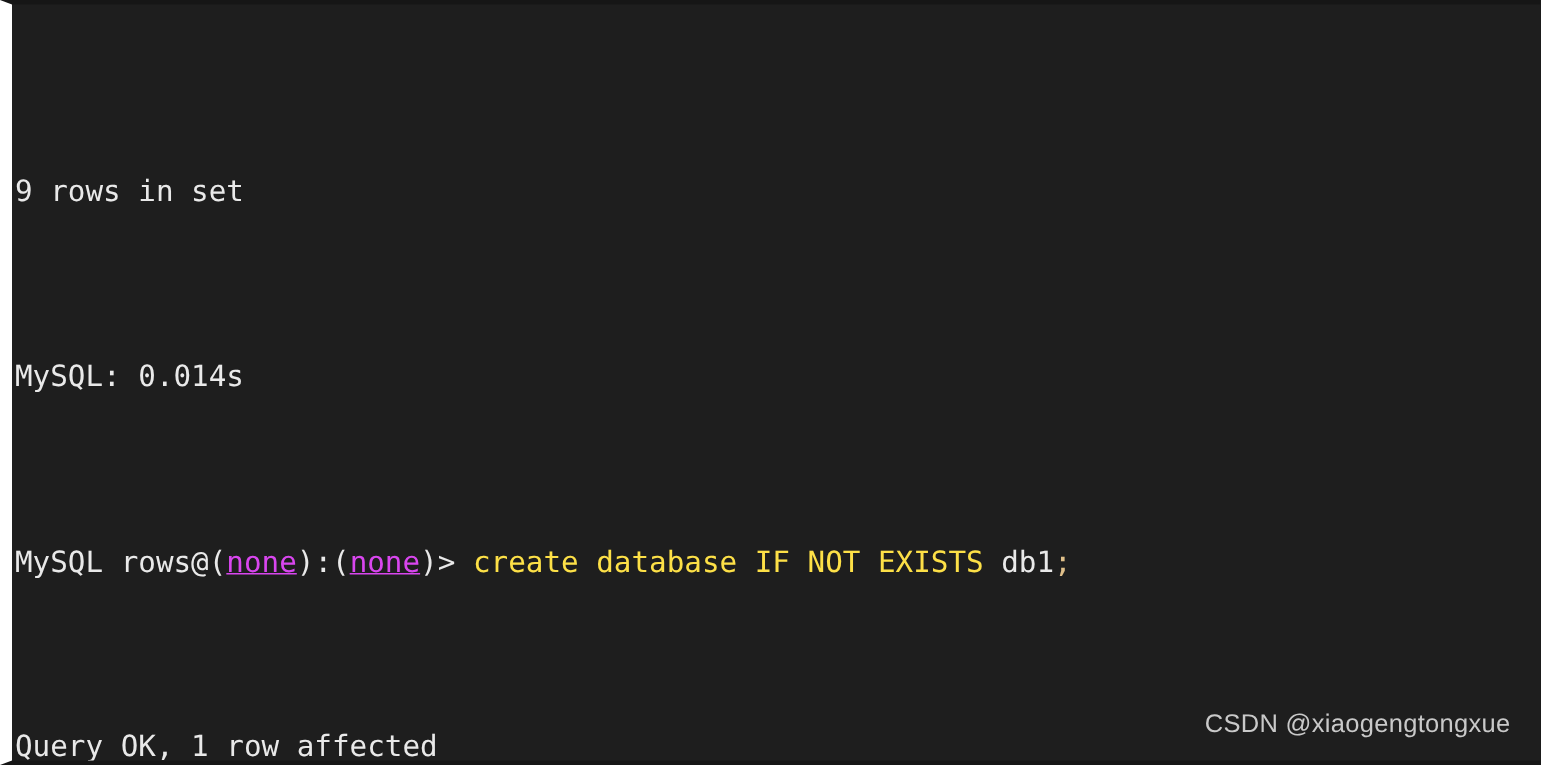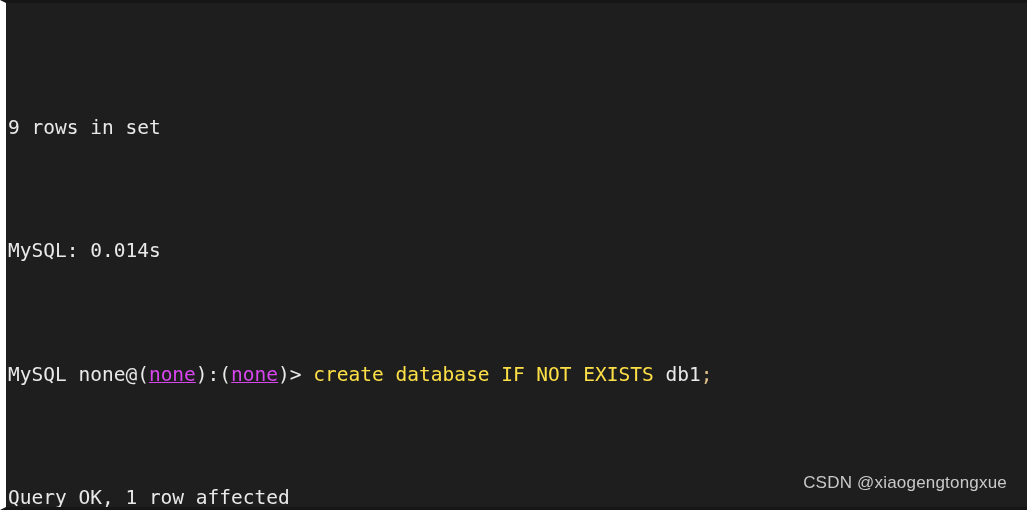--- a/index.html
+++ b/index.html
@@ -8,21 +8,21 @@
     padding: 0;
     background: #1b1b1b;
   }
   #screen {
     position: relative;
     width: 1027px;
     height: 510px;
     background: #1e1e1e;
     overflow: hidden;
     box-sizing: border-box;
-    border-left: 6px solid #ffffff;
+    border-left: 8px solid #ffffff;
     border-top: 3px solid #161616;
     border-bottom: 3px solid #161616;
   }
   #terminal {
     position: absolute;
     left: 2px;
     top: 14px;
     width: 1017px;
     font-family: "DejaVu Sans Mono", "Liberation Mono", monospace;
     font-size: 19.5px;
@@ -60,21 +60,21 @@
 
   <div id="terminal">
 
     
     <div class="ln"><span class="plain">9 rows in set</span></div>
 
     
     <div class="ln"><span class="plain">MySQL: 0.014s</span></div>
 
     
-    <div class="ln"><span class="plain">MySQL none@</span><span class="plain">(</span><span class="magenta">none</span><span class="plain">):(</span><span class="magenta">none</span><span class="plain">)&gt;</span><span class="plain"></span><span class="plain"> </span><span class="sqlkw">create database IF NOT EXISTS</span><span class="sqlid"> db1</span><span class="punct">;</span></div>
+    <div class="ln"><span class="plain">MySQL rows@</span><span class="plain">(</span><span class="magenta">none</span><span class="plain">):(</span><span class="magenta">none</span><span class="plain">)&gt;</span><span class="plain"></span><span class="plain"> </span><span class="sqlkw">create database IF NOT EXISTS</span><span class="sqlid"> db1</span><span class="punct">;</span></div>
 
     
     <div class="ln"><span class="plain">Query OK, 1 row affected</span></div>
 
     
     
 
     
     
 

